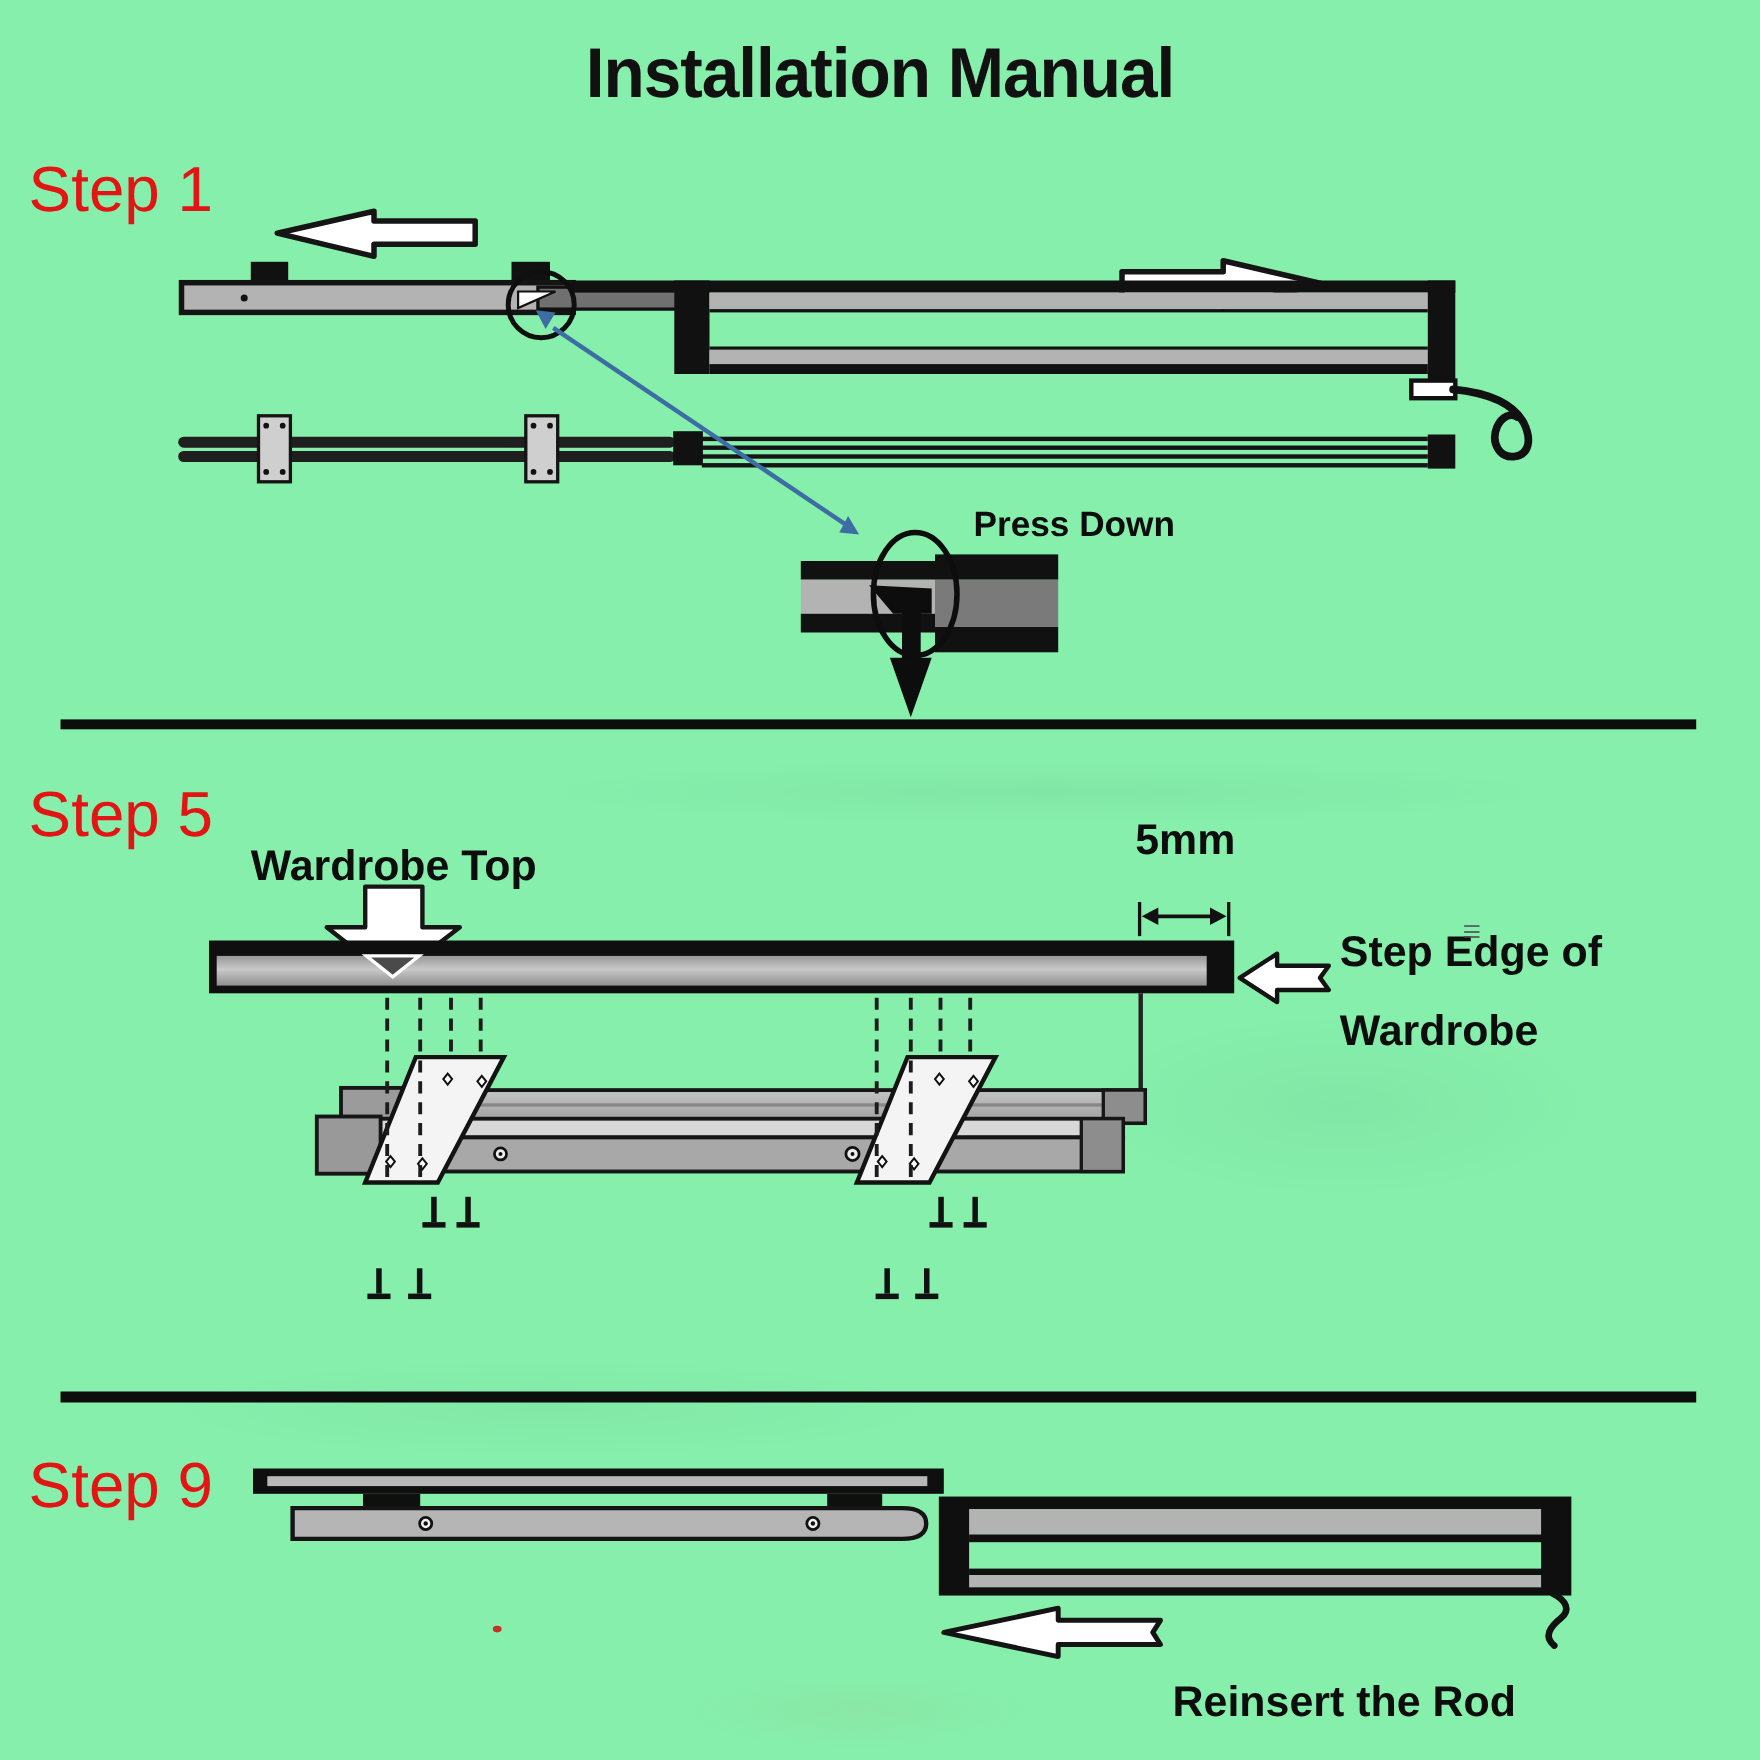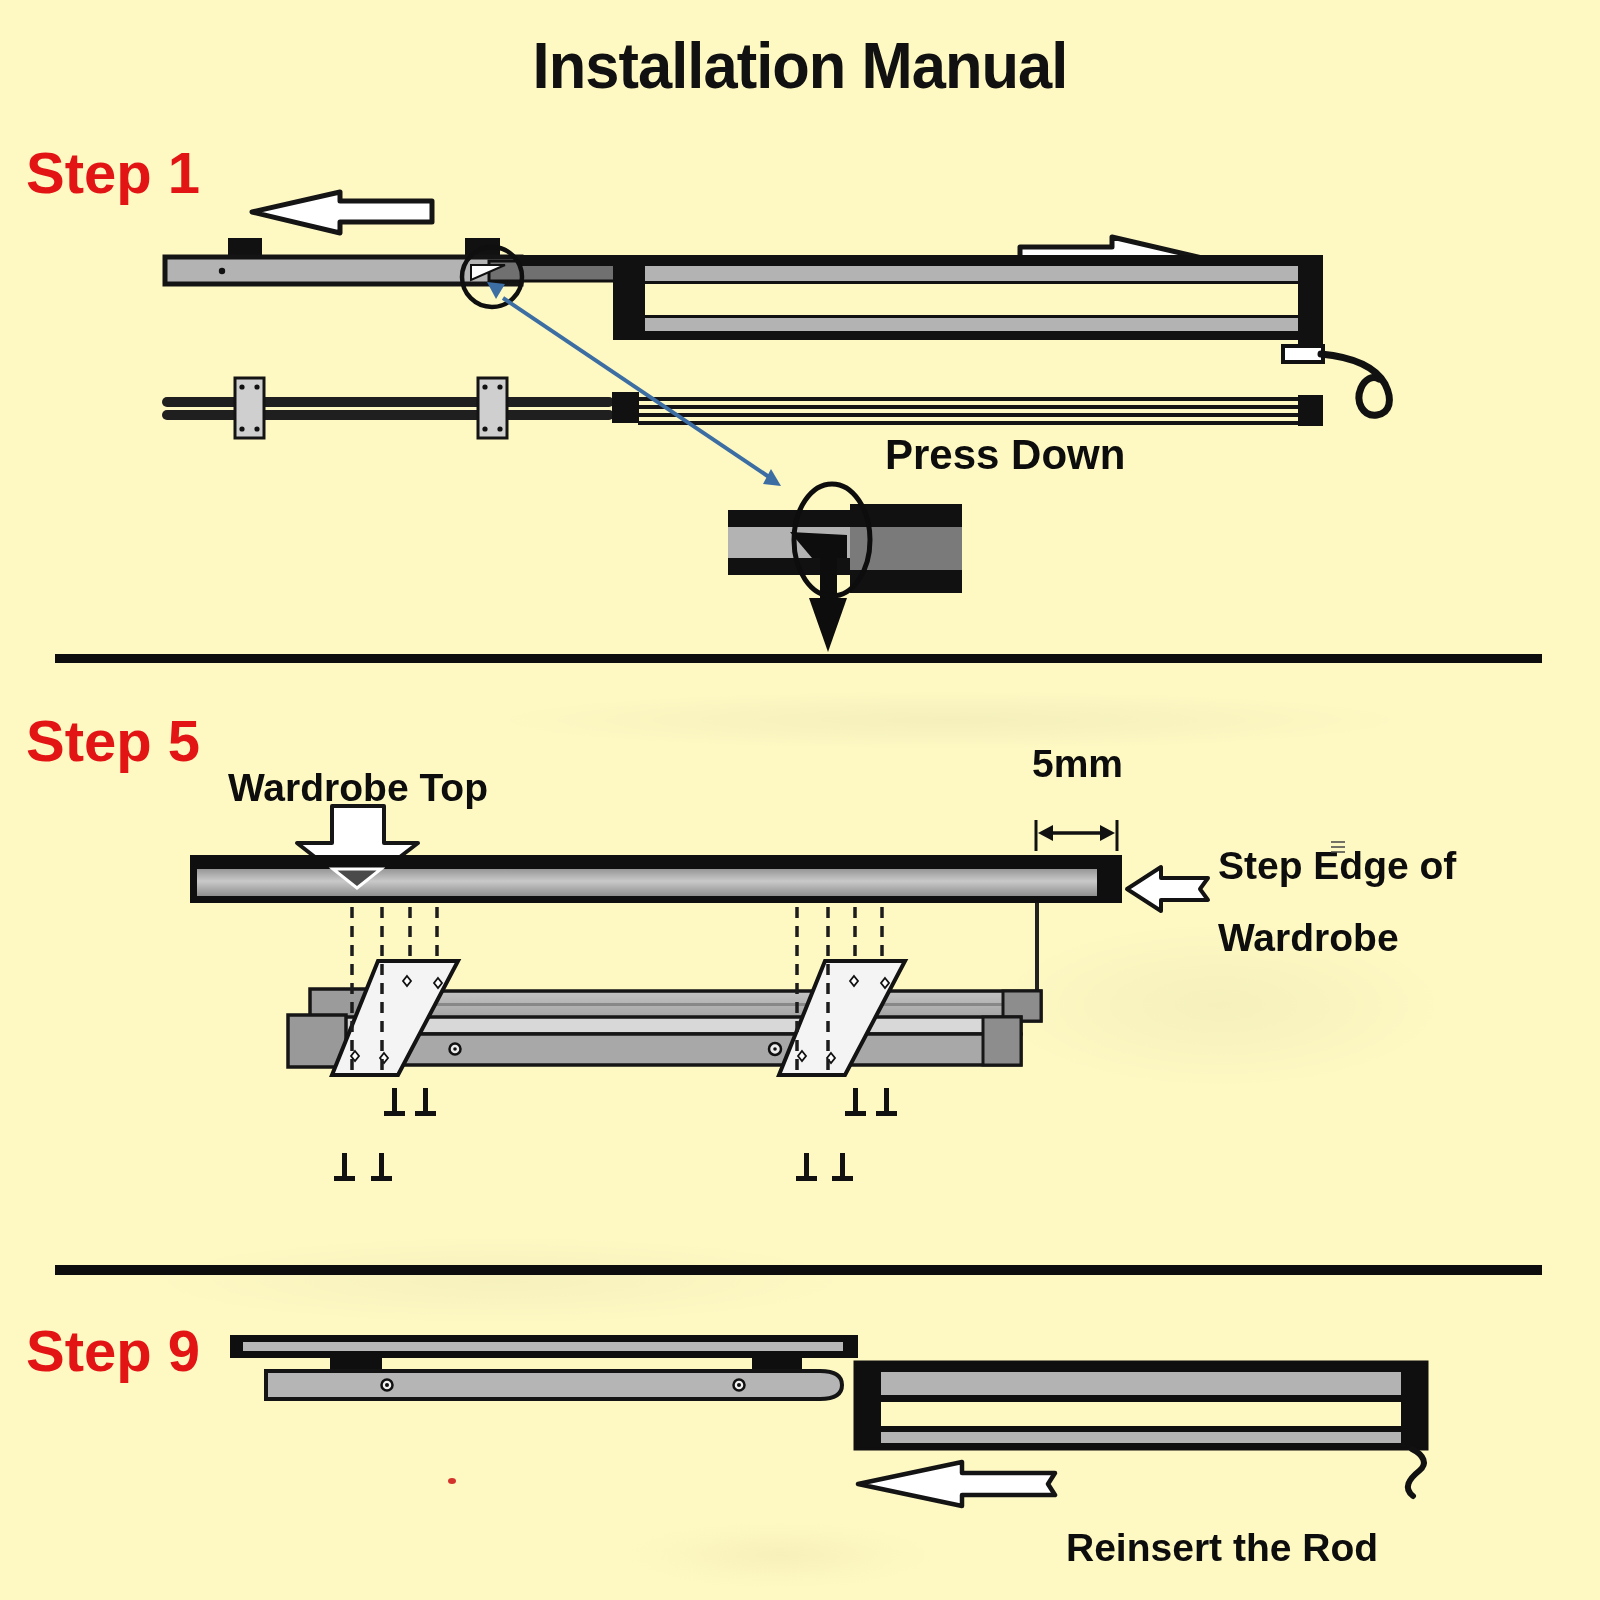--- a/index.html
+++ b/index.html
@@ -1,28 +1,28 @@
 <!DOCTYPE html>
 <html><head>
 <meta charset="utf-8">
 <style>
   html,body{margin:0;padding:0;background:#fff;}
   .canvas{
     position:relative;width:1600px;height:1600px;overflow:hidden;
-    background:#fef9c3;
+    background:#86efac;
     font-family:"Liberation Sans", sans-serif;
     color:#111;
   }
   .abs{position:absolute;white-space:nowrap;line-height:1;}
   .title{
     font-size:64px;font-weight:700;letter-spacing:-1px;
     transform:translateX(-50%) scaleX(.96);transform-origin:center;
   }
   .step-label{
-    font-size:58px;font-weight:700;color:#e31414;letter-spacing:0;
+    font-size:58px;font-weight:400;color:#e31414;letter-spacing:0;
   }
   .annot{font-size:39px;font-weight:700;color:#0d0d0d;}
   svg{position:absolute;left:0;top:0;}
   .smudge{position:absolute;pointer-events:none;}
   .e-artifact{
     position:absolute;width:14px;height:12px;opacity:.75;
     background:repeating-linear-gradient(to bottom,#444 0 2px,transparent 2px 5px);
   }
   .red-dot{position:absolute;width:8px;height:6px;border-radius:50%;background:#cc1111;opacity:.85;}
 </style>
@@ -232,21 +232,21 @@
       <path d="M858,1484 L962,1462 L962,1473 L1055,1473 L1048,1484 L1055,1495 L962,1495 L962,1506 Z" fill="#ffffff" stroke="#141414" stroke-width="4.5" stroke-linejoin="round"></path>
     </g>
   </svg>
 
   <div class="abs title" style="left:50%;top:34px;">Installation Manual</div>
 
   <div class="abs step-label" style="left:26px;top:144px;">Step 1</div>
   <div class="abs step-label" style="left:26px;top:712px;">Step 5</div>
   <div class="abs step-label" style="left:26px;top:1322px;">Step 9</div>
 
-  <div class="abs annot" style="left:885px;top:434px;font-size:42px;">Press Down</div>
+  <div class="abs annot" style="left:885px;top:460px;font-size:32px;">Press Down</div>
 
   <div class="abs annot" style="left:228px;top:768px;">Wardrobe Top</div>
 
   <div class="abs annot" style="left:1032px;top:732px;margin-top:12px;">5mm</div>
 
   <div class="abs annot" style="left:1218px;top:846px;">Step Edge of</div>
   <div class="abs annot" style="left:1218px;top:908px;margin-top:10px;">Wardrobe</div>
   <div class="e-artifact" style="left:1331px;top:841px;"></div>
 
   <div class="abs annot" style="left:1066px;top:1528px;">Reinsert the Rod</div>

